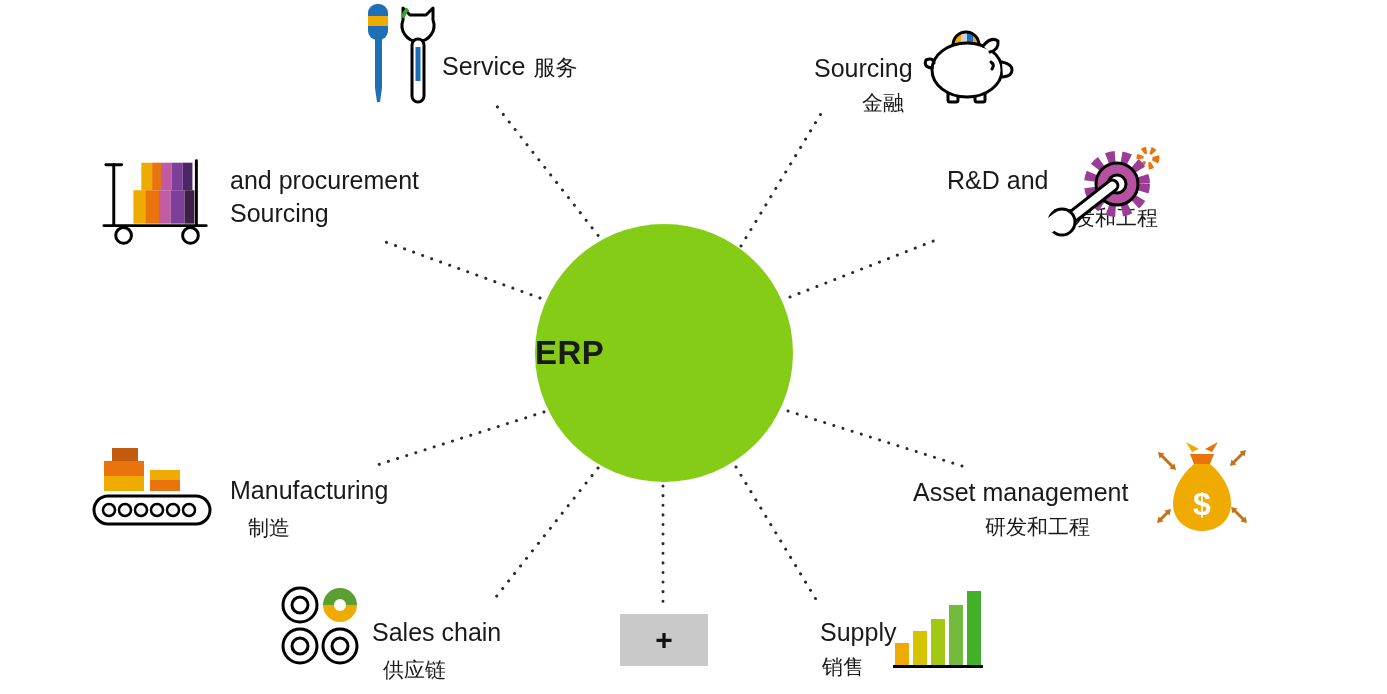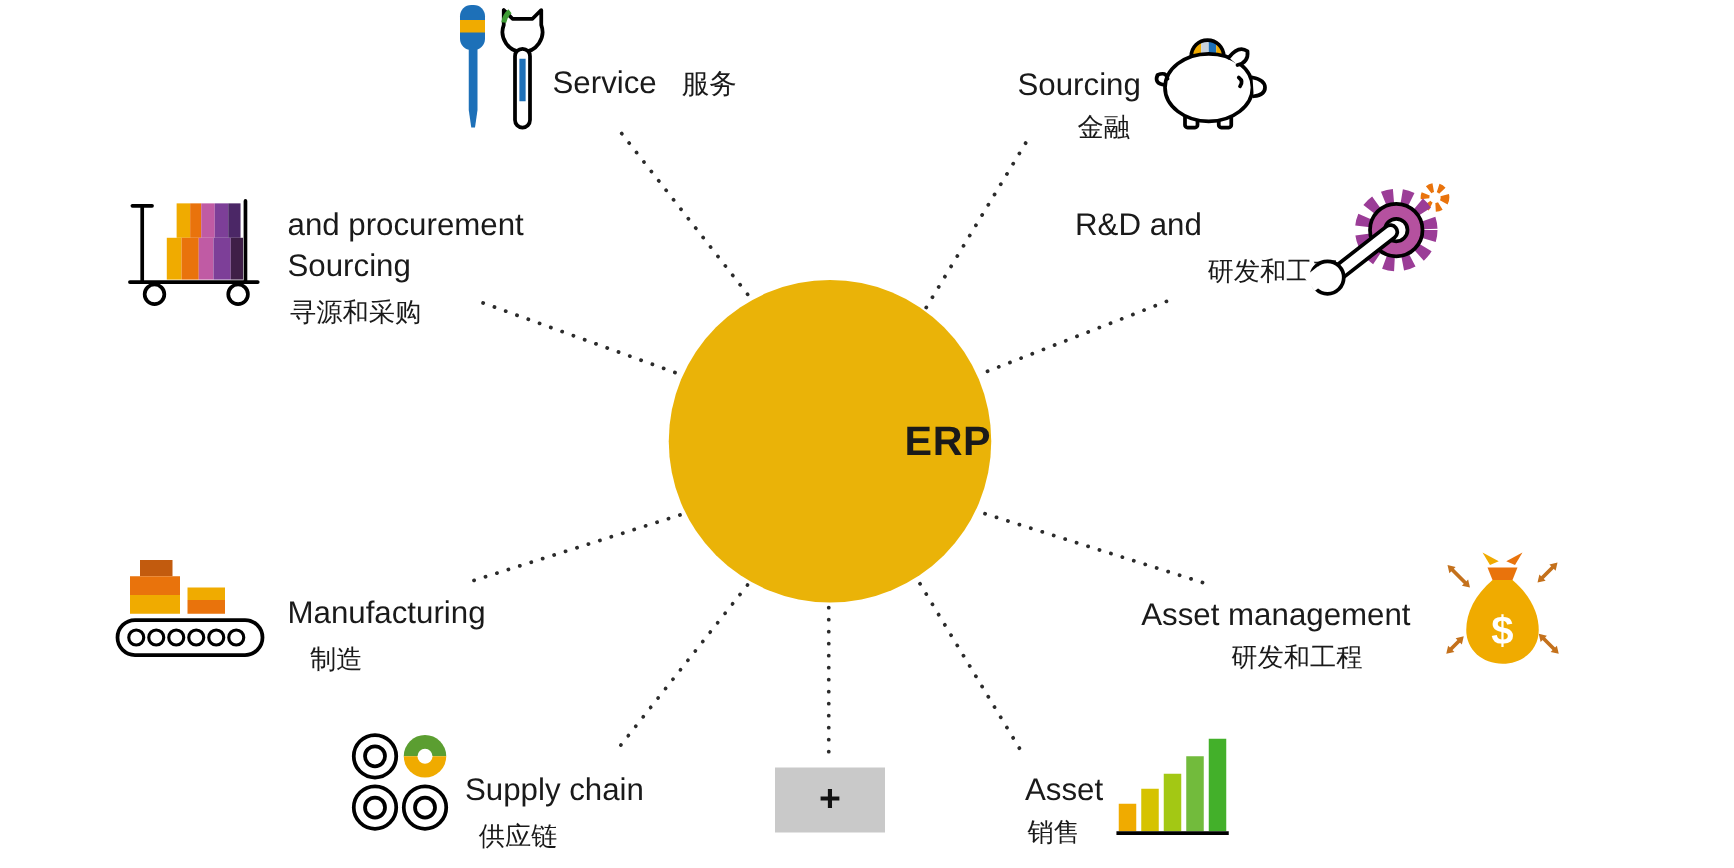--- a/index.html
+++ b/index.html
@@ -4,25 +4,25 @@
 <title>ERP modules diagram</title>
 <style>
   * { margin:0; padding:0; box-sizing:border-box; }
   html,body { background:#fff; }
   body { font-family:"Liberation Sans", sans-serif; color:#1a1a1a; }
   .stage { position:relative; width:1387px; height:694px; background:#fff; overflow:hidden; }
   .links { position:absolute; left:0; top:0; width:1387px; height:694px; pointer-events:none; }
   .links line { stroke:#2b2b2b; stroke-width:3; stroke-linecap:round; stroke-dasharray:0.1 9.5; fill:none; }
   .abs { position:absolute; }
   .center-circle { position:absolute; left:535px; top:224px; width:258px; height:258px;
-                   border-radius:50%; background:#eab308; display:flex; align-items:center; justify-content:flex-end; }
+                   border-radius:50%; background:#84cc16; display:flex; align-items:center; justify-content:flex-start; }
   .center-circle .erp { font-size:33px; font-weight:700; letter-spacing:.5px; color:#1a1a1a; }
   .label { position:absolute; font-size:25px; line-height:1.32; white-space:nowrap; color:#1a1a1a; }
   .zh { font-size:21px; }
-  .row .zh { margin-left:20px; font-size:22px; }
+  .row .zh { margin-left:8px; font-size:22px; }
   .stack span { display:block; }
   .stack .zh { margin-top:7px; }
   .indent2  { margin-left:2px; }
   .indent18 { margin-left:18px; }
   .indent22 { margin-left:11px; }
   .indent78 { margin-left:106px; }
   .plus-box { position:absolute; left:620px; top:614px; width:88px; height:52px; background:#C9C9C9;
               display:flex; align-items:center; justify-content:center; font-size:30px; font-weight:700; color:#111; }
 </style>
 </head>
@@ -108,24 +108,23 @@
       <line x1="14" y1="8" x2="14" y2="70"></line>
       <line x1="98" y1="4" x2="98" y2="70"></line>
       <line x1="4" y1="70" x2="108" y2="70"></line>
       <circle cx="24" cy="80" r="8"></circle>
       <circle cx="92" cy="80" r="8"></circle>
     </g>
   </svg>
   <div class="label stack" style="left:230px;top:164px">
     <span>and procurement</span>
     <span>Sourcing</span>
-    <span class="zh indent2">寻源和采购</span>
-  </div>
-
-  <div class="label stack" style="left:860px;top:164px">
+  </div>
+
+  <div class="label stack" style="left:947px;top:164px">
     <span>R&amp;D and</span>
     <span class="zh indent78">研发和工程</span>
   </div>
   <svg class="abs" style="left:1032px;top:142px" width="135" height="95" viewBox="0 0 135 95">
     <circle cx="116" cy="16" r="8" fill="none" stroke="#E9730C" stroke-width="7" stroke-dasharray="4 4"></circle>
     <g>
       <circle cx="85" cy="42" r="27" fill="none" stroke="#9B3D97" stroke-width="12" stroke-dasharray="8 6.6"></circle>
       <circle cx="85" cy="42" r="21" fill="#B5519F" stroke="#000" stroke-width="3"></circle>
       <circle cx="85" cy="42" r="9" fill="#fff" stroke="#000" stroke-width="3"></circle>
     </g>
@@ -192,29 +191,29 @@
       <path d="M47 23 A 17 17 0 0 1 81 23 Z" fill="#5B9E31"></path>
       <path d="M47 23 A 17 17 0 0 0 81 23 Z" fill="#F0AB00"></path>
       <circle cx="64" cy="23" r="6" fill="#fff"></circle>
       <circle cx="24" cy="64" r="17" fill="#fff" stroke="#000" stroke-width="3"></circle>
       <circle cx="24" cy="64" r="8" fill="#fff" stroke="#000" stroke-width="3"></circle>
       <circle cx="64" cy="64" r="17" fill="#fff" stroke="#000" stroke-width="3"></circle>
       <circle cx="64" cy="64" r="8" fill="#fff" stroke="#000" stroke-width="3"></circle>
     </g>
   </svg>
   <div class="label stack" style="left:372px;top:616px">
-    <span>Supply chain</span>
+    <span>Sales chain</span>
     <span class="zh indent22">供应链</span>
   </div>
 
   <div class="plus-box">
     <span>+</span>
   </div>
 
-  <div class="label" style="left:820px;top:616px">Asset</div>
+  <div class="label" style="left:820px;top:616px">Supply</div>
   <div class="label zh" style="left:822px;top:653px">销售</div>
   <svg class="abs" style="left:893px;top:586px" width="95" height="85" viewBox="0 0 95 85">
     <g>
       <rect x="2" y="57" width="14" height="22" fill="#F0AB00"></rect>
       <rect x="20" y="45" width="14" height="34" fill="#D6C300"></rect>
       <rect x="38" y="33" width="14" height="46" fill="#A3C814"></rect>
       <rect x="56" y="19" width="14" height="60" fill="#72BB3C"></rect>
       <rect x="74" y="5" width="14" height="74" fill="#43B02A"></rect>
       <line x1="0" y1="80.5" x2="90" y2="80.5" stroke="#000" stroke-width="3"></line>
     </g>

